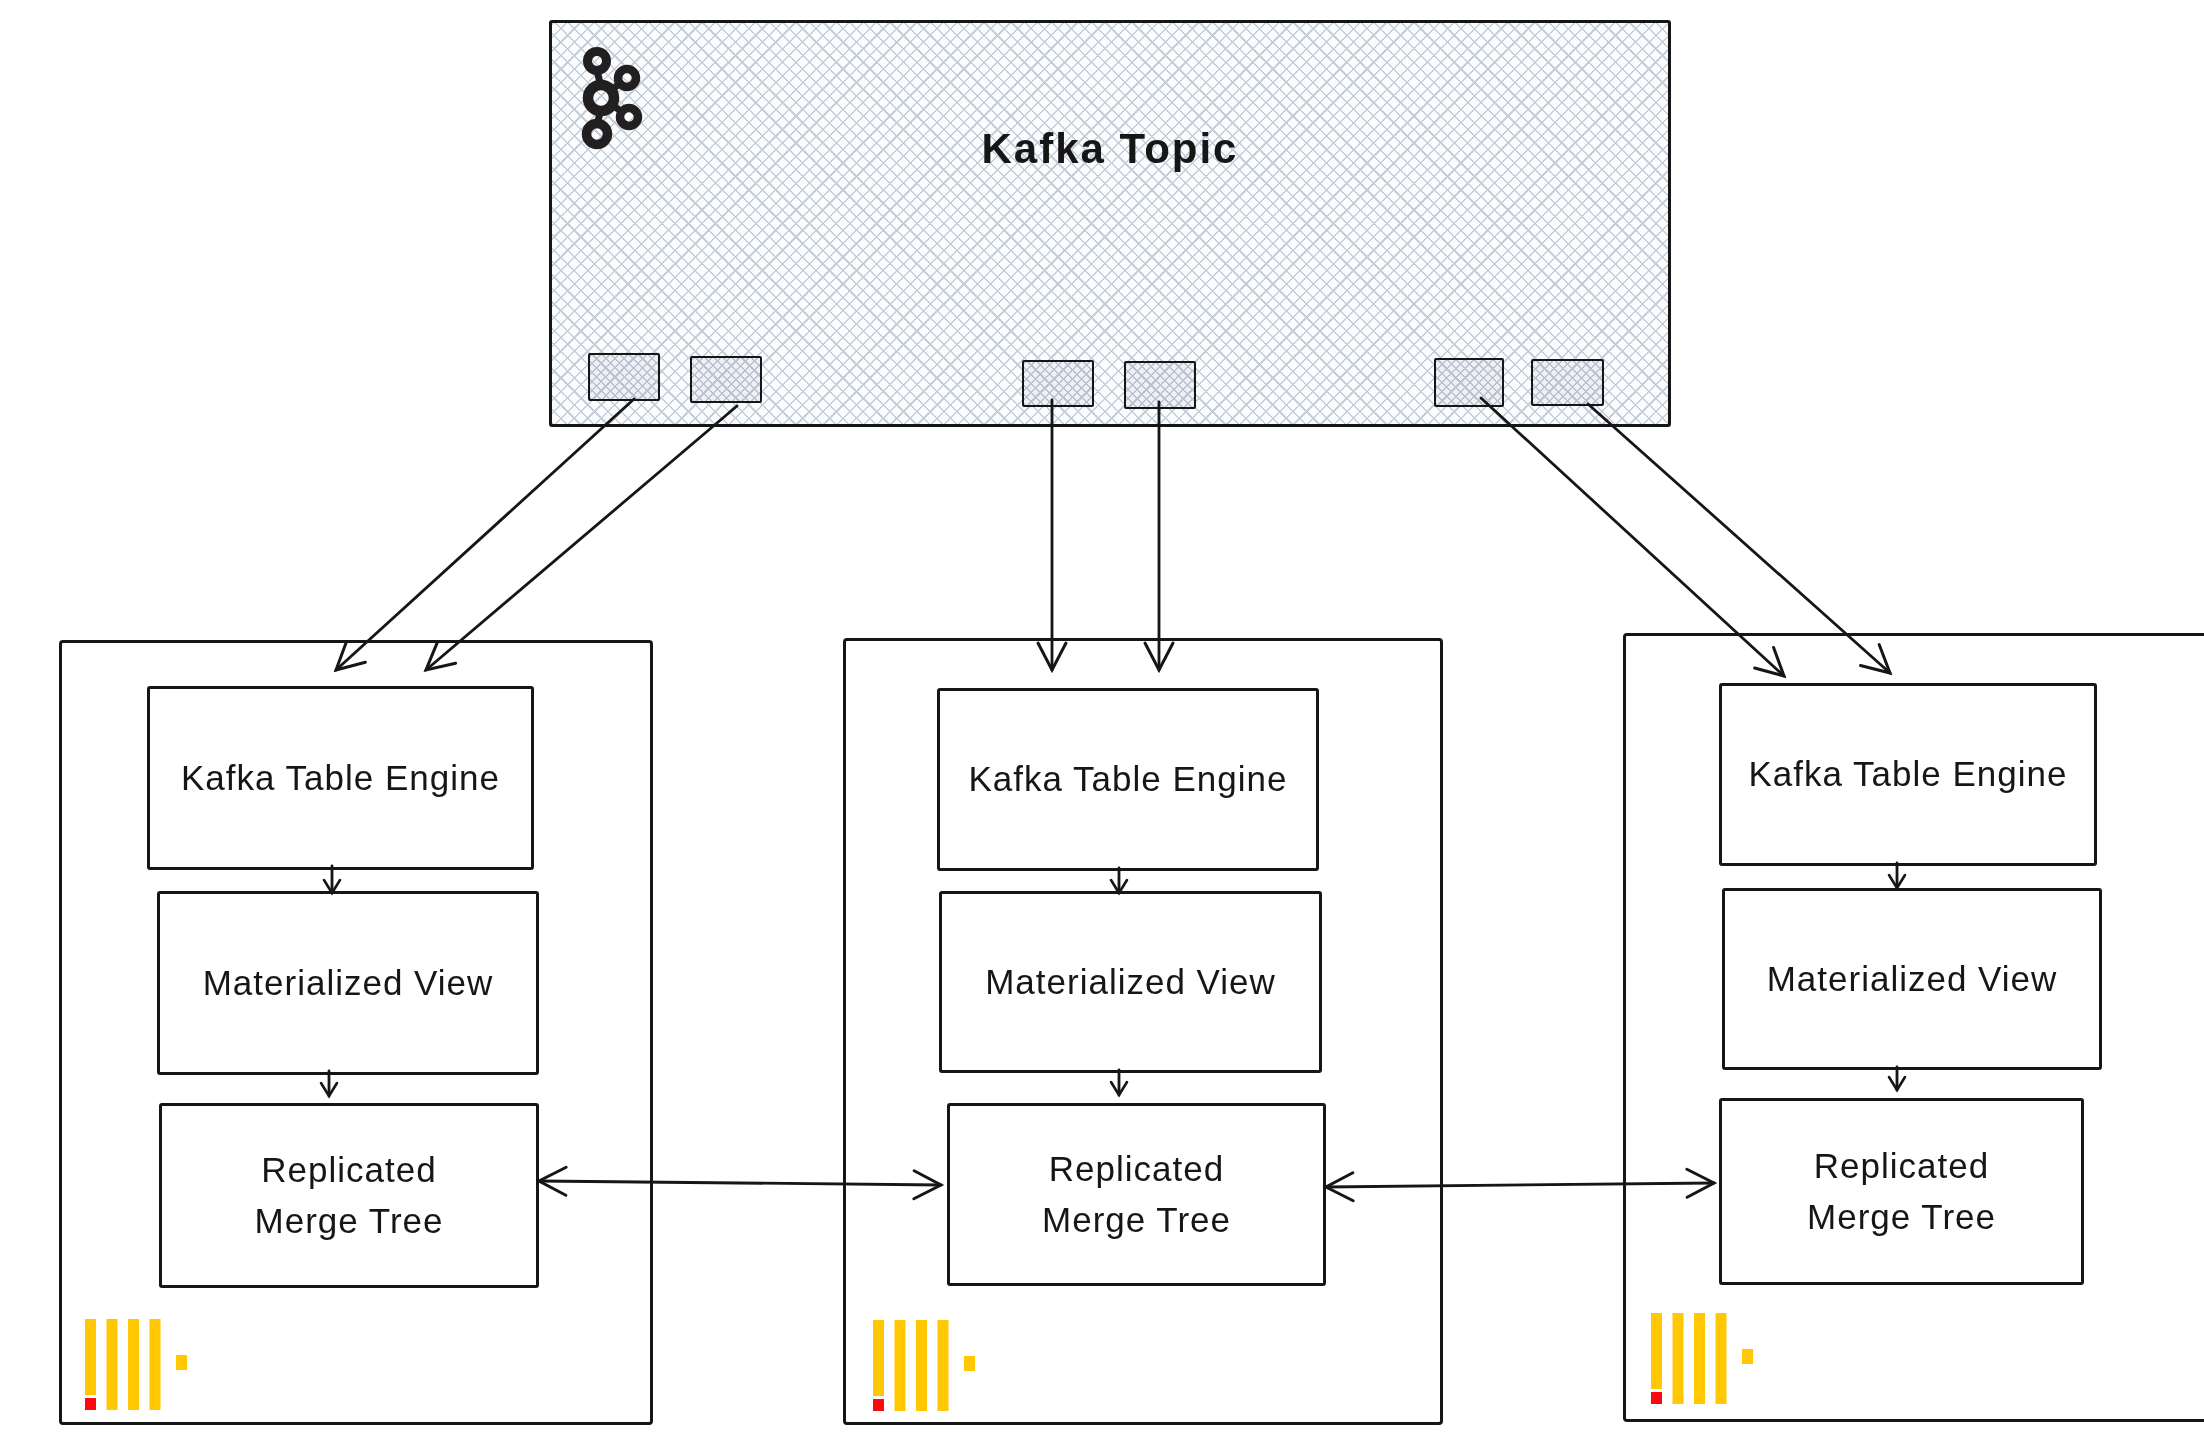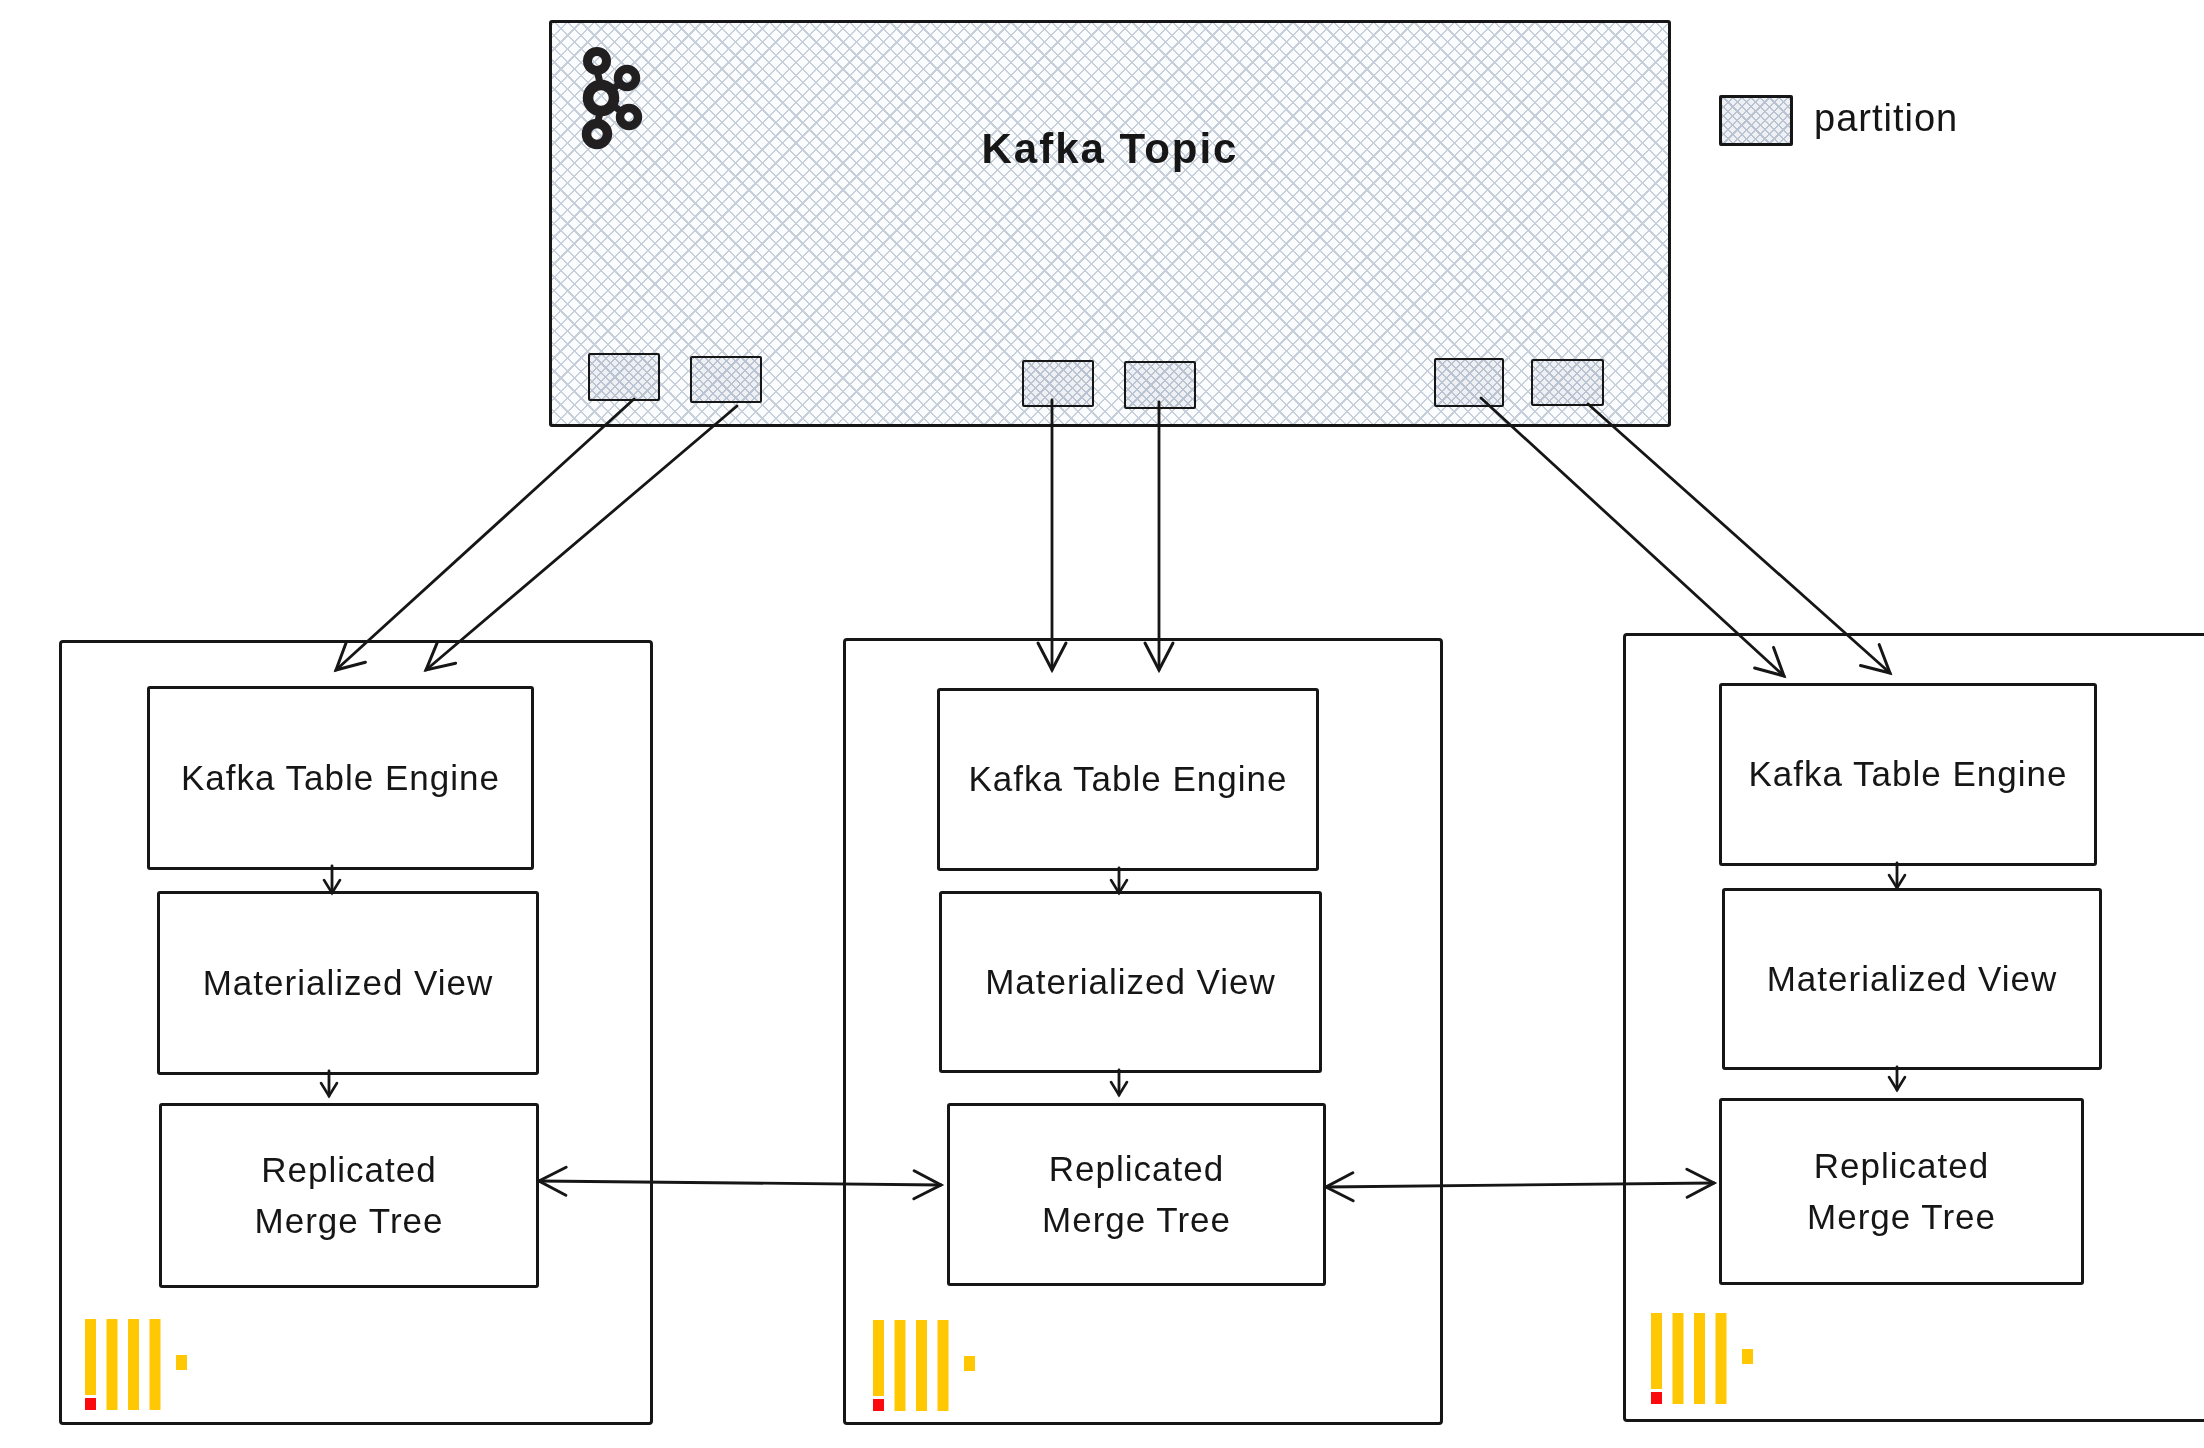--- a/index.html
+++ b/index.html
@@ -80,24 +80,20 @@
     <div class="abs topic-title">Kafka Topic</div>
 
     <div class="abs partition hatch-dense" style="left:36px;top:330px;width:72px;height:48px;"></div>
     <div class="abs partition hatch-dense" style="left:138px;top:333px;width:72px;height:47px;"></div>
     <div class="abs partition hatch-dense" style="left:470px;top:337px;width:72px;height:47px;"></div>
     <div class="abs partition hatch-dense" style="left:572px;top:338px;width:72px;height:48px;"></div>
     <div class="abs partition hatch-dense" style="left:882px;top:335px;width:70px;height:49px;"></div>
     <div class="abs partition hatch-dense" style="left:979px;top:336px;width:73px;height:47px;"></div>
   </div>
 
-  <div class="abs legend">
-    <div class="abs legend-swatch hatch-dense"></div>
-    <div class="abs legend-label">partition</div>
-  </div>
 
   <div class="abs node" style="left:23px;top:640px;width:594px;height:785px;">
     <div class="abs inner-box" style="left:85px;top:43px;width:387px;height:184px;">
       <span>Kafka Table Engine</span>
     </div>
     <div class="abs inner-box" style="left:95px;top:248px;width:382px;height:184px;">
       <span>Materialized View</span>
     </div>
     <div class="abs inner-box" style="left:97px;top:460px;width:380px;height:185px;">
       <span>

